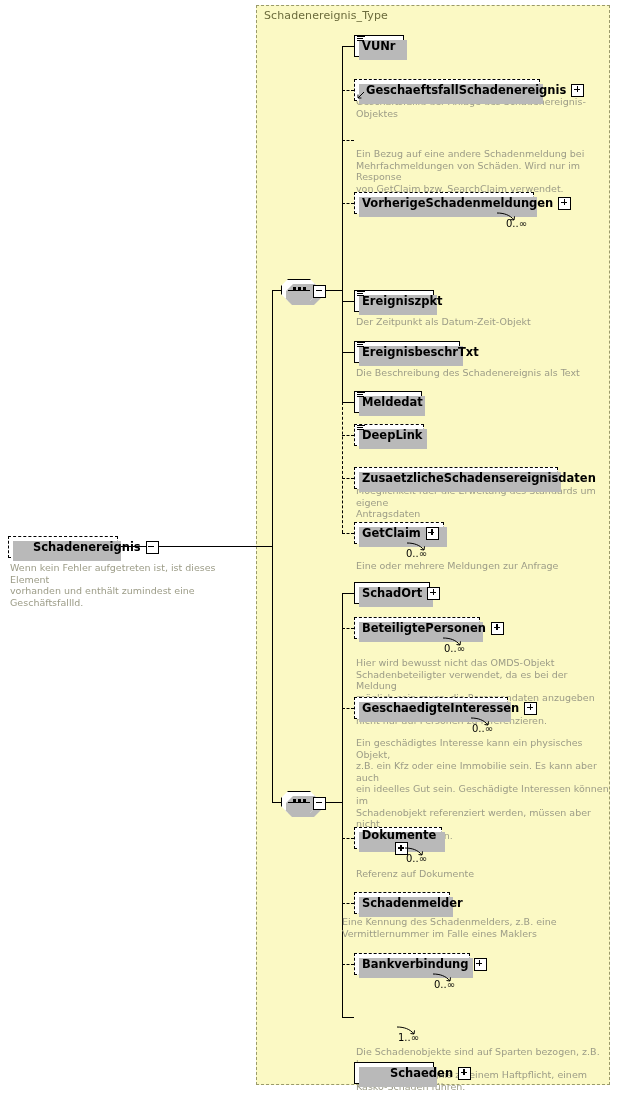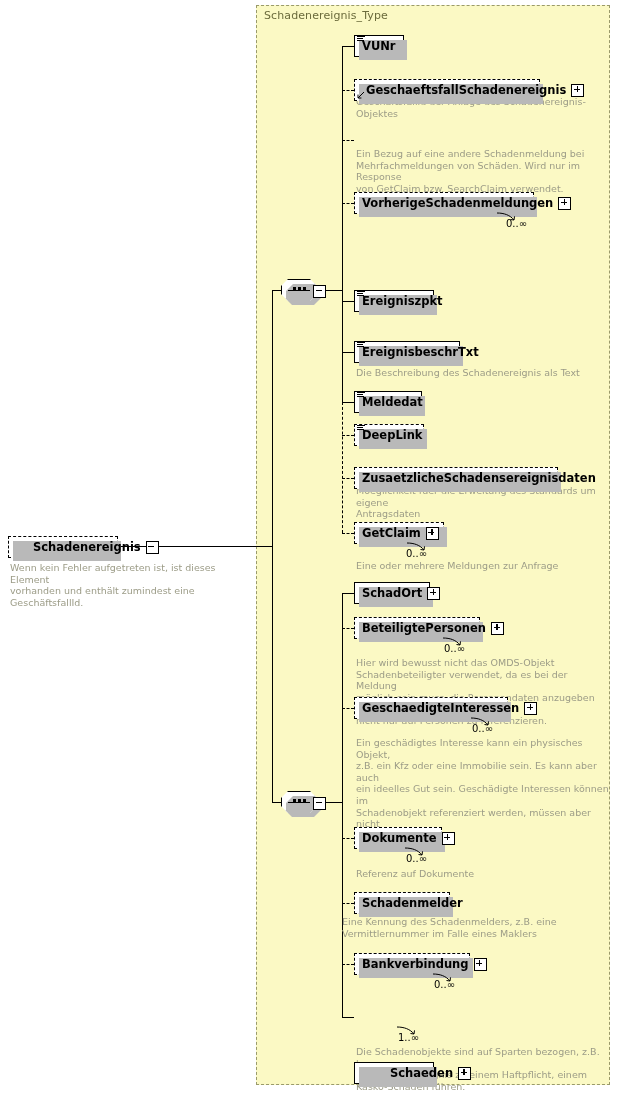--- a/index.html
+++ b/index.html
@@ -193,20 +193,21 @@
 
   <div class="ln h" style="left:342px;top:301px;width:12px;"></div>
   <div class="node solid" style="left:354px;top:290px;width:80px;">
     <span class="typeicon">
         <i></i>
         <i></i>
         <i></i>
       </span>
     <span class="label">Ereigniszpkt</span>
   </div>
+  <div class="doc" style="left:356px;top:316px;width:252px;">Der Zeitpunkt als Datum-Zeit-Objekt</div>
 
   <div class="ln h" style="left:342px;top:352px;width:12px;"></div>
   <div class="node solid" style="left:354px;top:341px;width:106px;">
     <span class="typeicon">
         <i></i>
         <i></i>
         <i></i>
       </span>
     <span class="label">EreignisbeschrTxt</span>
   </div>
@@ -293,21 +294,21 @@
     <path d="M1 1 C8 1 14 3 18 8 M18 8 L14.5 7.5 M18 8 L18.5 4.4" stroke="#000" stroke-width="1" fill="none"></path>
   </svg>
   <div class="occ" style="left:472px;top:723px;">0..∞</div>
   <div class="doc" style="left:356px;top:737px;width:256px;">Ein geschädigtes Interesse kann ein physisches Objekt,
 z.B. ein Kfz oder eine Immobilie sein. Es kann aber auch
 ein ideelles Gut sein. Geschädigte Interessen können im
 Schadenobjekt referenziert werden, müssen aber nicht
 referenziert werden.</div>
 
   <div class="lnd h" style="left:342px;top:838px;width:12px;"></div>
-  <div class="node dashed" style="left:354px;top:827px;width:88px;">
+  <div class="node dashed" style="left:354px;top:827px;width:88px;flex-direction:column;">
     <span class="label">Dokumente</span>
     <span class="expander plus"></span>
   </div>
   <svg class="hook" style="left:404px;top:847px;" width="22" height="12" viewBox="0 0 22 12">
     <path d="M1 1 C8 1 14 3 18 8 M18 8 L14.5 7.5 M18 8 L18.5 4.4" stroke="#000" stroke-width="1" fill="none"></path>
   </svg>
   <div class="occ" style="left:406px;top:853px;">0..∞</div>
   <div class="doc" style="left:356px;top:868px;width:252px;">Referenz auf Dokumente</div>
 
   <div class="lnd h" style="left:342px;top:903px;width:12px;"></div>

